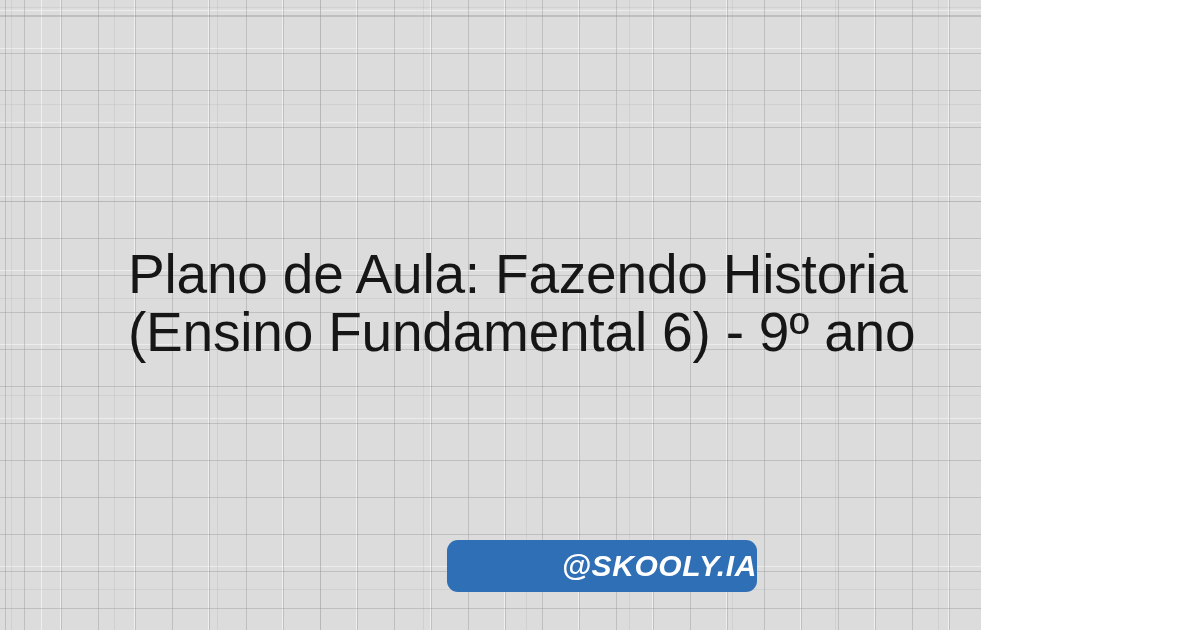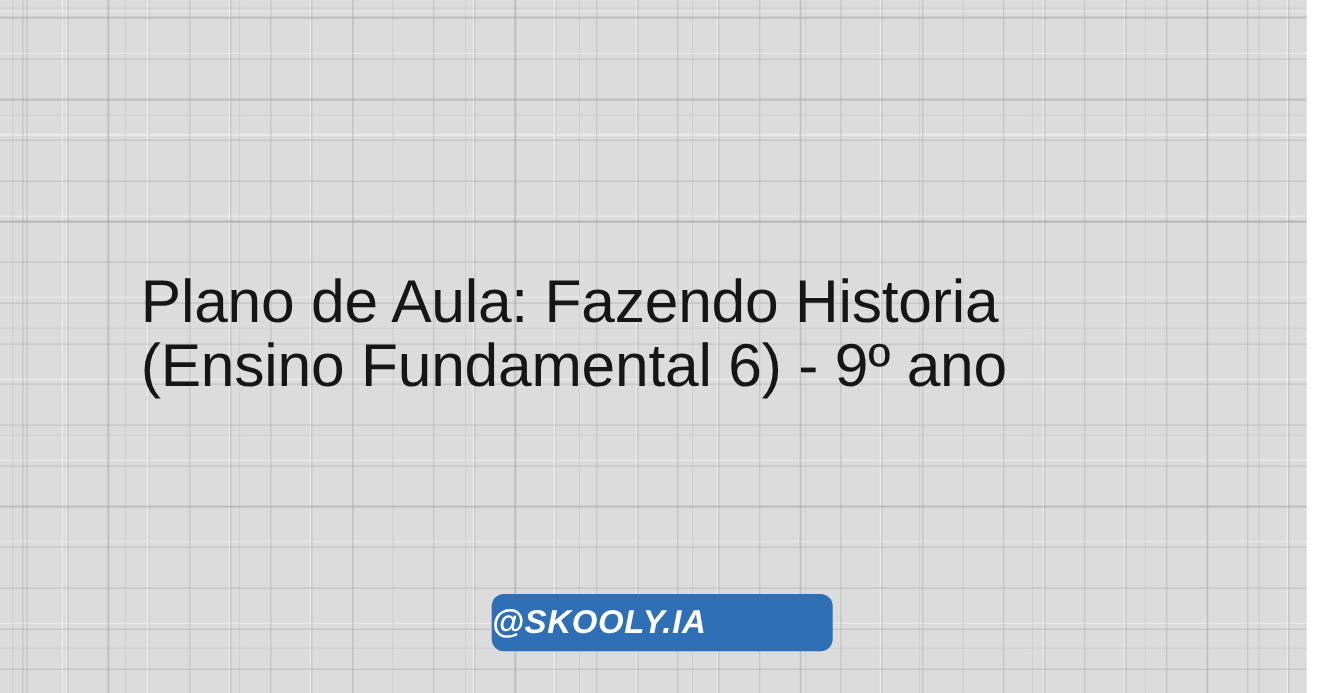--- a/index.html
+++ b/index.html
@@ -8,21 +8,21 @@
   }
   body {
     width: 1200px;
     height: 630px;
     overflow: hidden;
     font-family: "Liberation Sans", sans-serif;
   }
 
   #card {
     position: relative;
-    width: 1188px;
+    width: 981px;
     height: 630px;
     box-sizing: border-box;
     background-color: #dcdcdc;
     overflow: hidden;
   }
 
   
   #grid-layer {
     position: absolute;
     inset: 0;
@@ -78,21 +78,21 @@
     position: absolute;
     left: 447px;
     top: 540px;
     width: 310px;
     height: 52px;
     box-sizing: border-box;
     background-color: #2e6fb5;
     border-radius: 11px;
     display: flex;
     align-items: center;
-    justify-content: flex-start;
+    justify-content: flex-end;
   }
   #watermark-label {
     font-size: 30px;
     font-weight: bold;
     font-style: italic;
     color: #ffffff;
     letter-spacing: 0.6px;
     white-space: nowrap;
   }
 </style>

